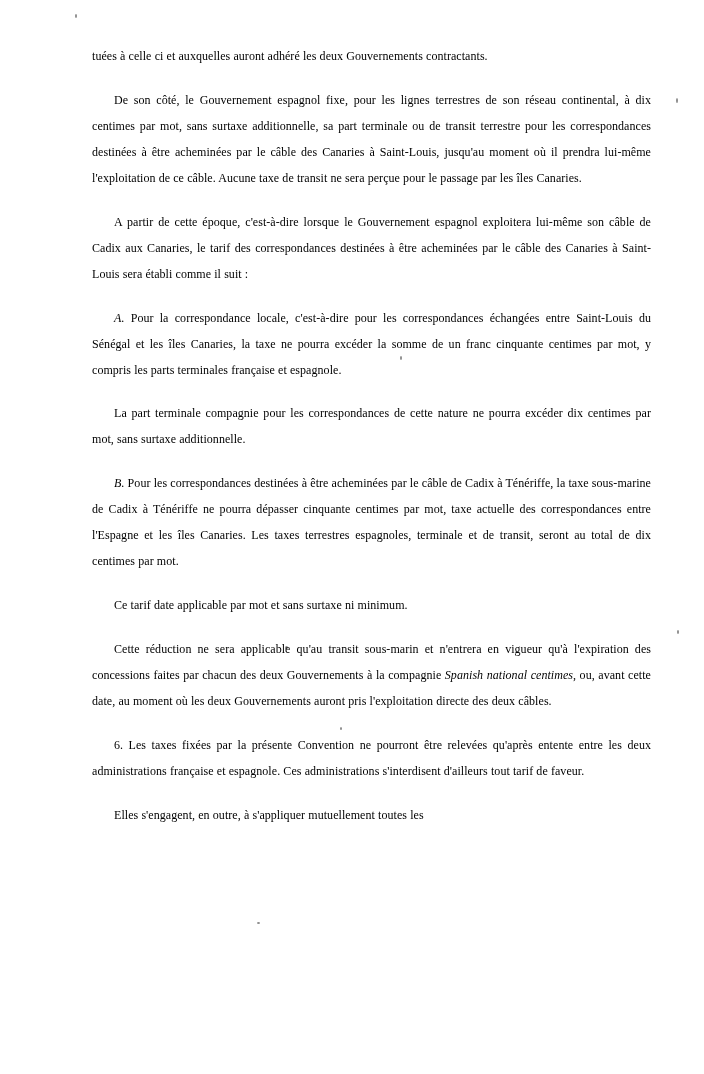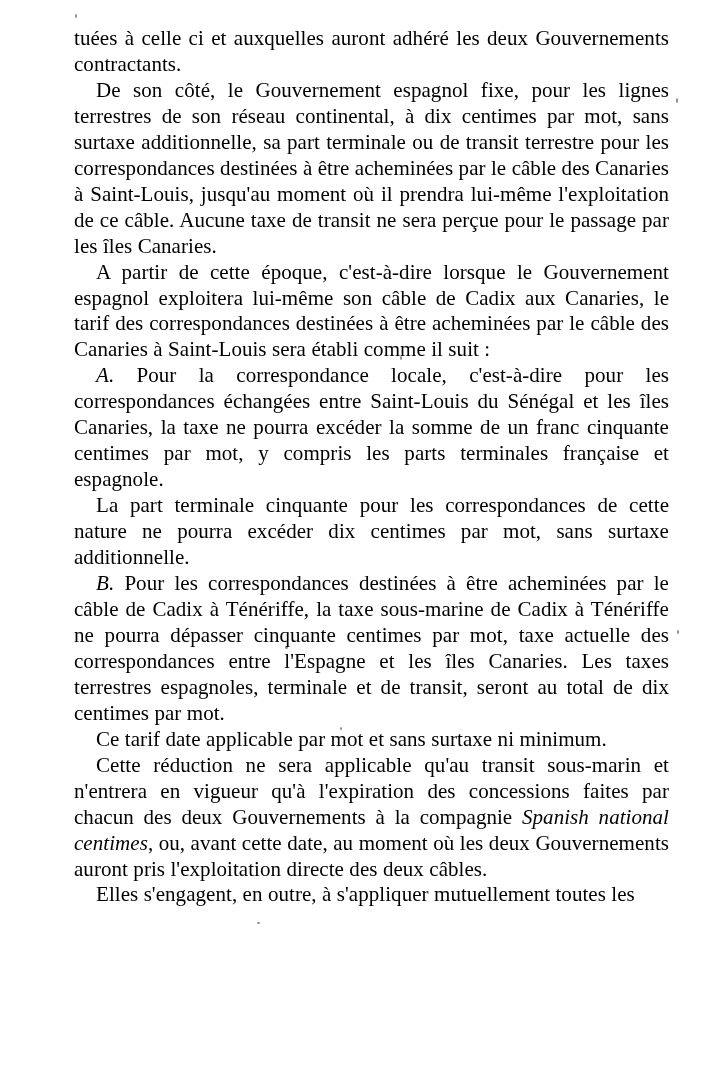--- a/index.html
+++ b/index.html
@@ -22,26 +22,26 @@
     background: #ffffff;
     box-sizing: border-box;
   }
   #text-column {
     position: absolute;
     left: 74px;
     top: 26px;
     width: 595px;
   }
   p.para {
-    margin: 0;
+    margin: 18px;
     padding: 0;
     text-indent: 22px;
     text-align: justify;
     text-justify: inter-word;
-    font-size: 21px;
+    font-size: 12px;
     line-height: 25.95px;
     letter-spacing: 0.05px;
     word-spacing: 0.1px;
     -webkit-font-smoothing: none;
   }
   p.para.no-indent {
     text-indent: 0;
   }
   
   p.para:last-child {
@@ -85,36 +85,39 @@
 
     <p class="para">
       <span>A partir de cette époque, c'est-à-dire lorsque le Gouvernement espagnol exploitera lui-même son câble de Cadix aux Canaries, le tarif des correspondances destinées à être acheminées par le câble des Canaries à Saint-Louis sera établi comme il suit :</span>
     </p>
 
     <p class="para">
       <span class="it">A.</span><span>&nbsp;</span><span>Pour la correspondance locale, c'est-à-dire pour les correspondances échangées entre Saint-Louis du Sénégal et les îles Canaries, la taxe ne pourra excéder la somme de un franc cinquante centimes par mot, y compris les parts terminales française et espagnole.</span>
     </p>
 
     <p class="para">
-      <span>La part terminale cinquante pour les correspondances de cette nature ne pourra excéder dix centimes par mot, sans surtaxe additionnelle.</span>
+      <span>La part terminale compagnie pour les correspondances de cette nature ne pourra excéder dix centimes par mot, sans surtaxe additionnelle.</span>
     </p>
 
     <p class="para">
       <span class="it">B.</span><span>&nbsp;</span><span>Pour les correspondances destinées à être acheminées par le câble de Cadix à Ténériffe, la taxe sous-marine de Cadix à Ténériffe ne pourra dépasser cinquante centimes par mot, taxe actuelle des correspondances entre l'Espagne et les îles Canaries. Les taxes terrestres espagnoles, terminale et de transit, seront au total de dix centimes par mot.</span>
     </p>
 
     <p class="para">
       <span>Ce tarif date applicable par mot et sans surtaxe ni minimum.</span>
     </p>
 
 
     <p class="para">
       <span>Cette réduction ne sera applicable qu'au transit sous-marin et n'entrera en vigueur qu'à l'expiration des concessions faites par chacun des deux Gouvernements à la compagnie </span><span class="it">Spanish national centimes</span><span>, ou, avant cette date, au moment où les deux Gouvernements auront pris l'exploitation directe des deux câbles.</span>
     </p>
 
 
+    <p class="para">
+      <span>6. Les taxes fixées par la présente Convention ne pourront être relevées qu'après entente entre les deux administrations française et espagnole. Ces administrations s'interdisent d'ailleurs tout tarif de faveur.</span>
+    </p>
 
     <p class="para">
       <span>Elles s'engagent, en outre, à s'appliquer mutuellement toutes les</span>
     </p>
 
   </div>
 </div>
 
 </body></html>

